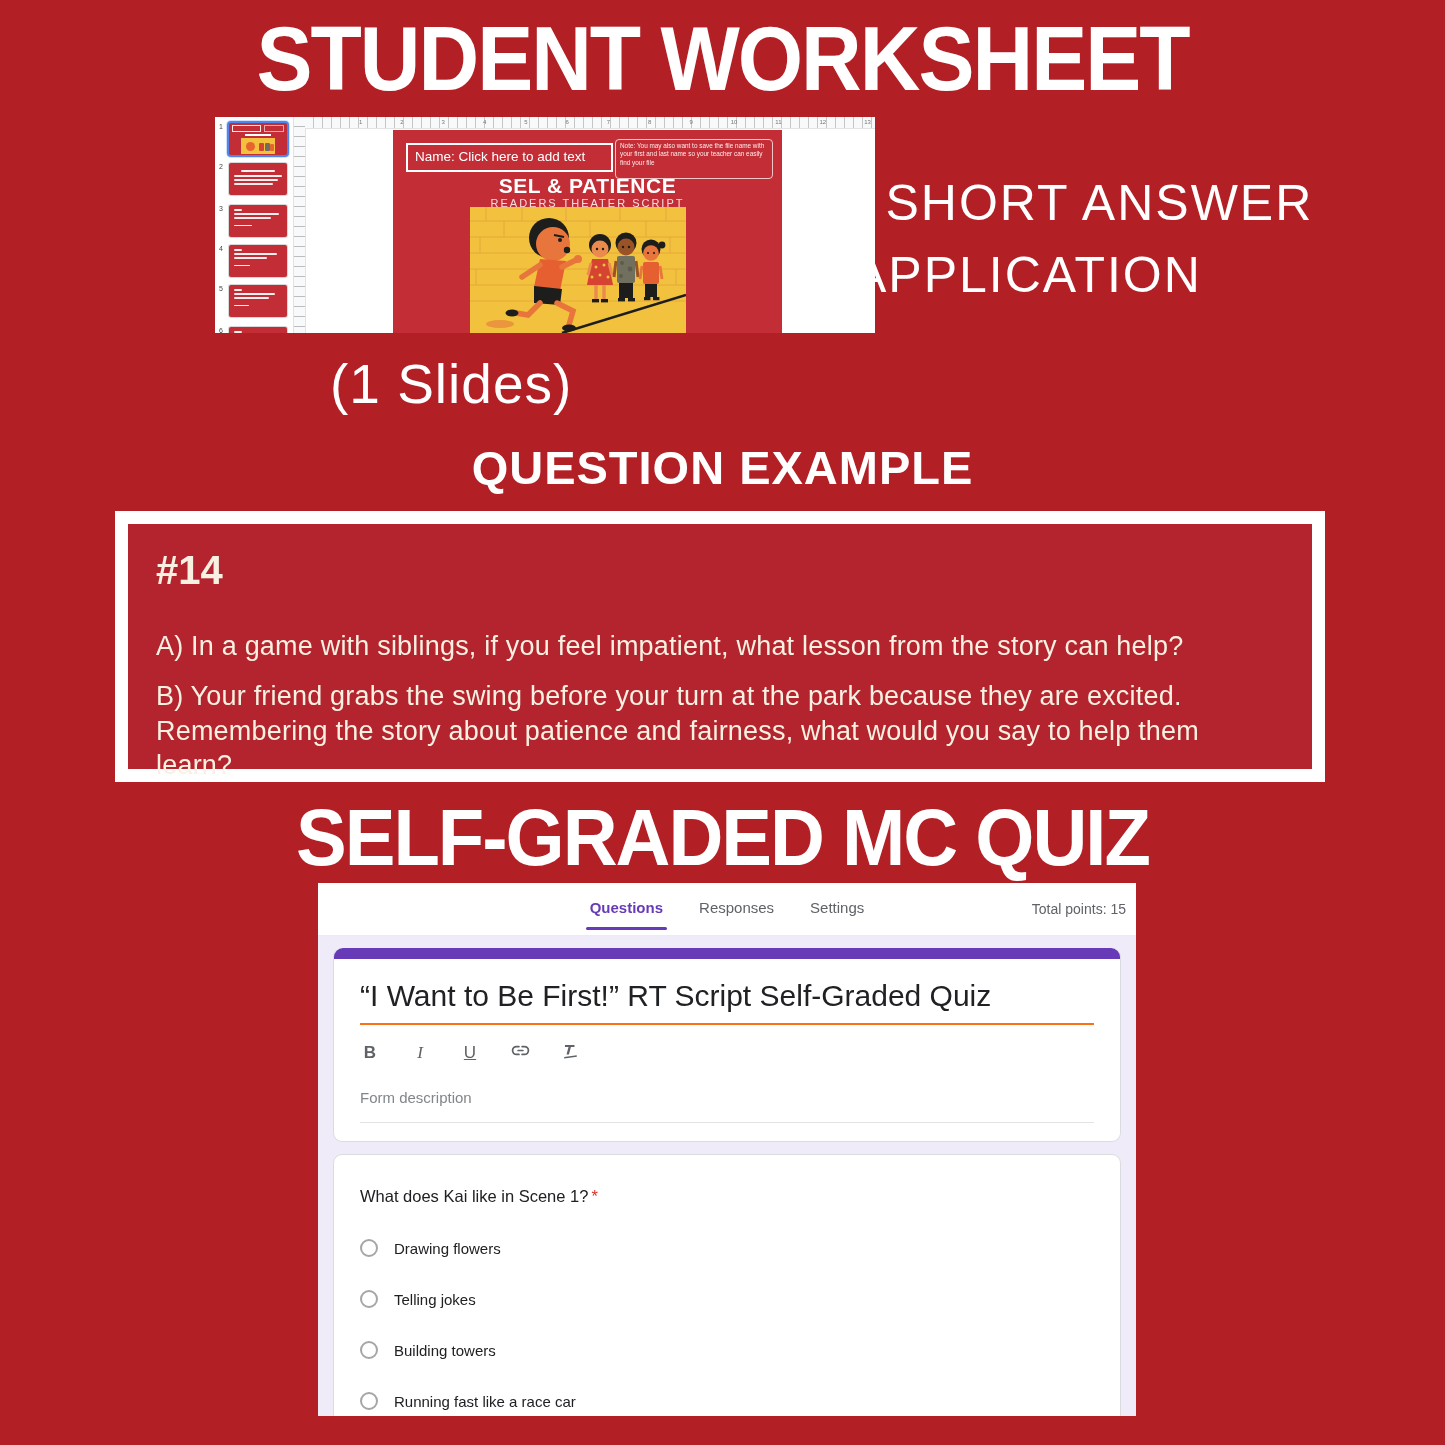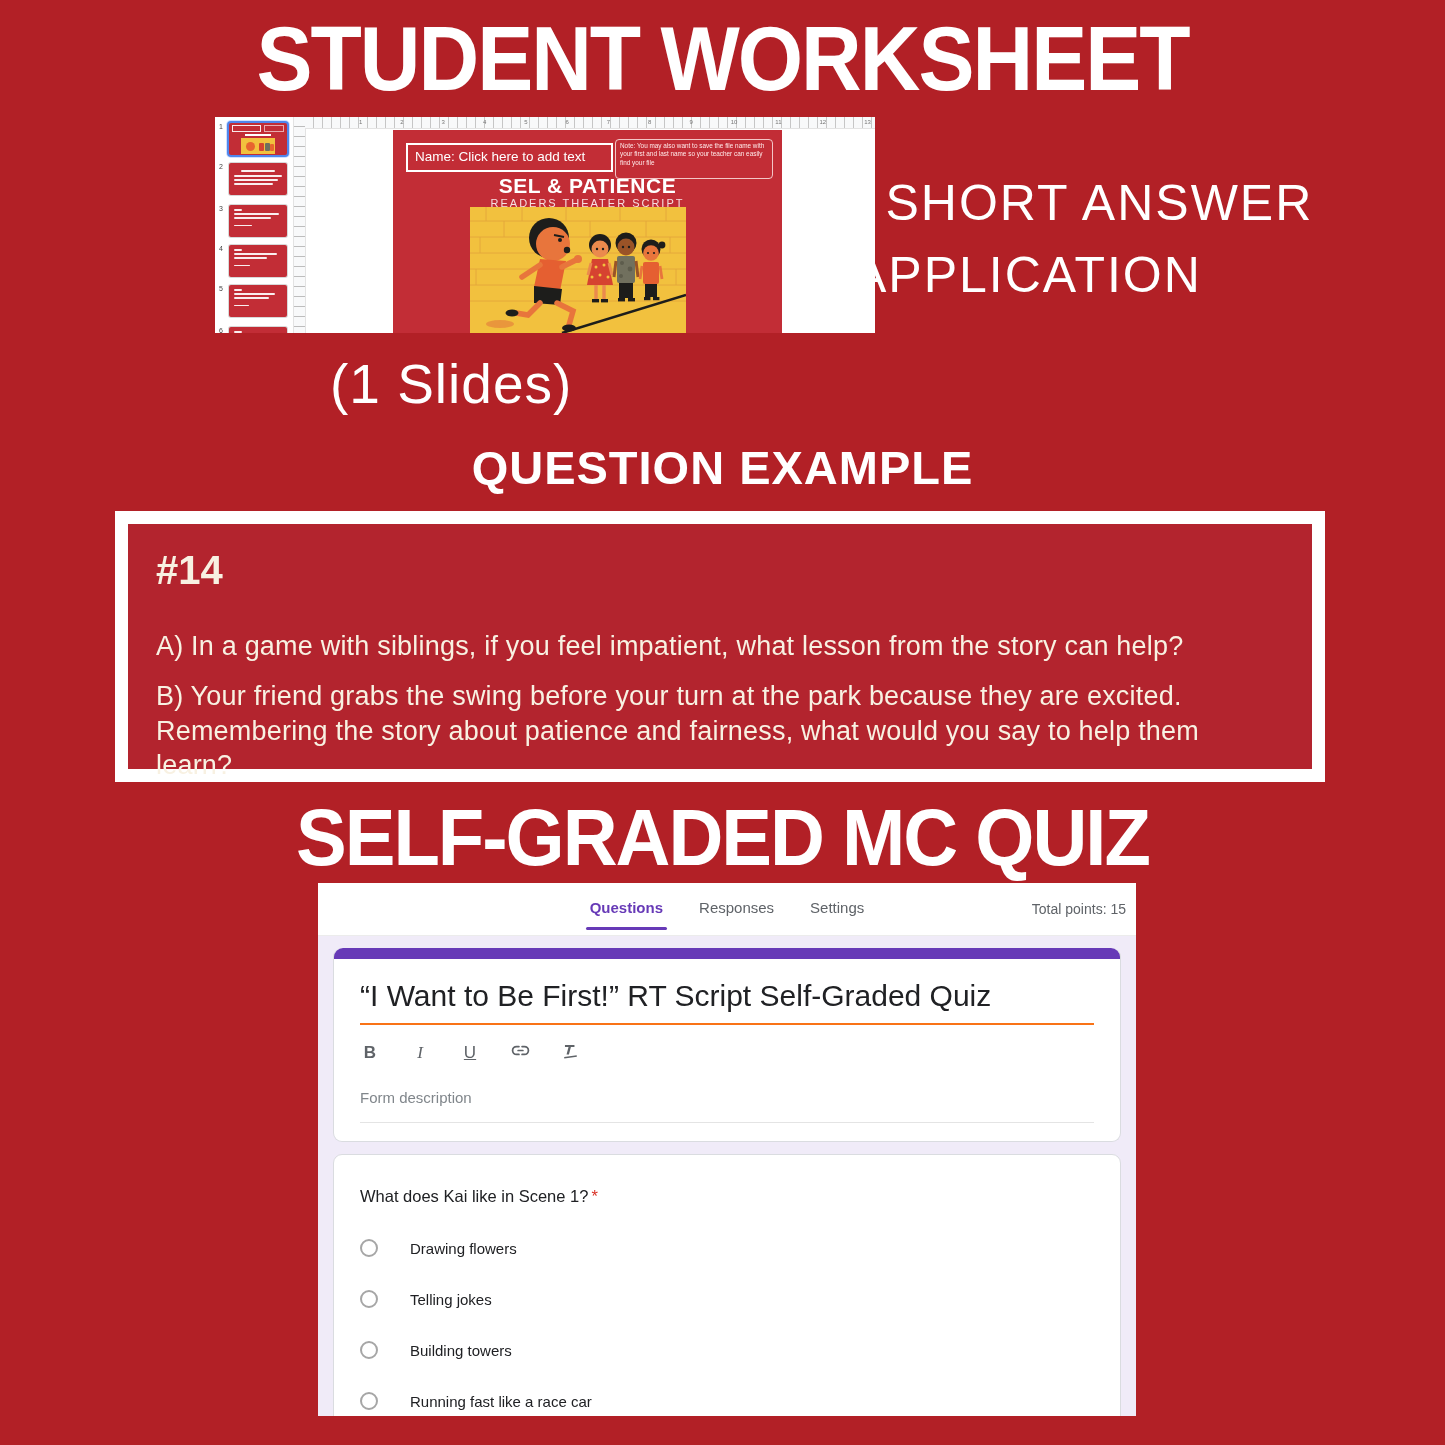--- a/index.html
+++ b/index.html
@@ -73,21 +73,21 @@
   .gf-card-body{padding:20px 26px 18px 26px;}
   .gf-title{font-size:30px;color:#202124;padding-bottom:10px;border-bottom:2px solid #f97316;}
   .gf-toolbar{display:flex;gap:30px;align-items:center;margin-top:16px;color:#5f6368;}
   .gf-tool{font-size:17px;width:20px;text-align:center;cursor:pointer;}
   .gf-tool.b{font-weight:bold;}
   .gf-tool.i{font-style:italic;font-family:"Liberation Serif",serif;}
   .gf-tool.u{text-decoration:underline;}
   .gf-desc{margin-top:24px;font-size:15px;color:#80868b;border-bottom:1px solid #e4e4e4;padding-bottom:16px;}
   .gf-question{font-size:16.5px;color:#202124;margin-top:6px;}
   .gf-req{color:#d93025;margin-left:3px;}
-  .gf-option{display:flex;align-items:center;gap:32px;margin-top:33px;}
+  .gf-option{display:flex;align-items:center;gap:16px;margin-top:33px;}
   .gf-radio{width:18px;height:18px;border:2px solid #a6a6a6;border-radius:50%;box-sizing:border-box;flex:0 0 auto;cursor:pointer;}
   .gf-opt-label{font-size:15px;color:#202124;}
   .q-card-body{padding:26px 26px 16px 26px;}
 </style>
 </head>
 <body>
 
 <div id="page">
 
   <div class="main-title">STUDENT WORKSHEET</div>

